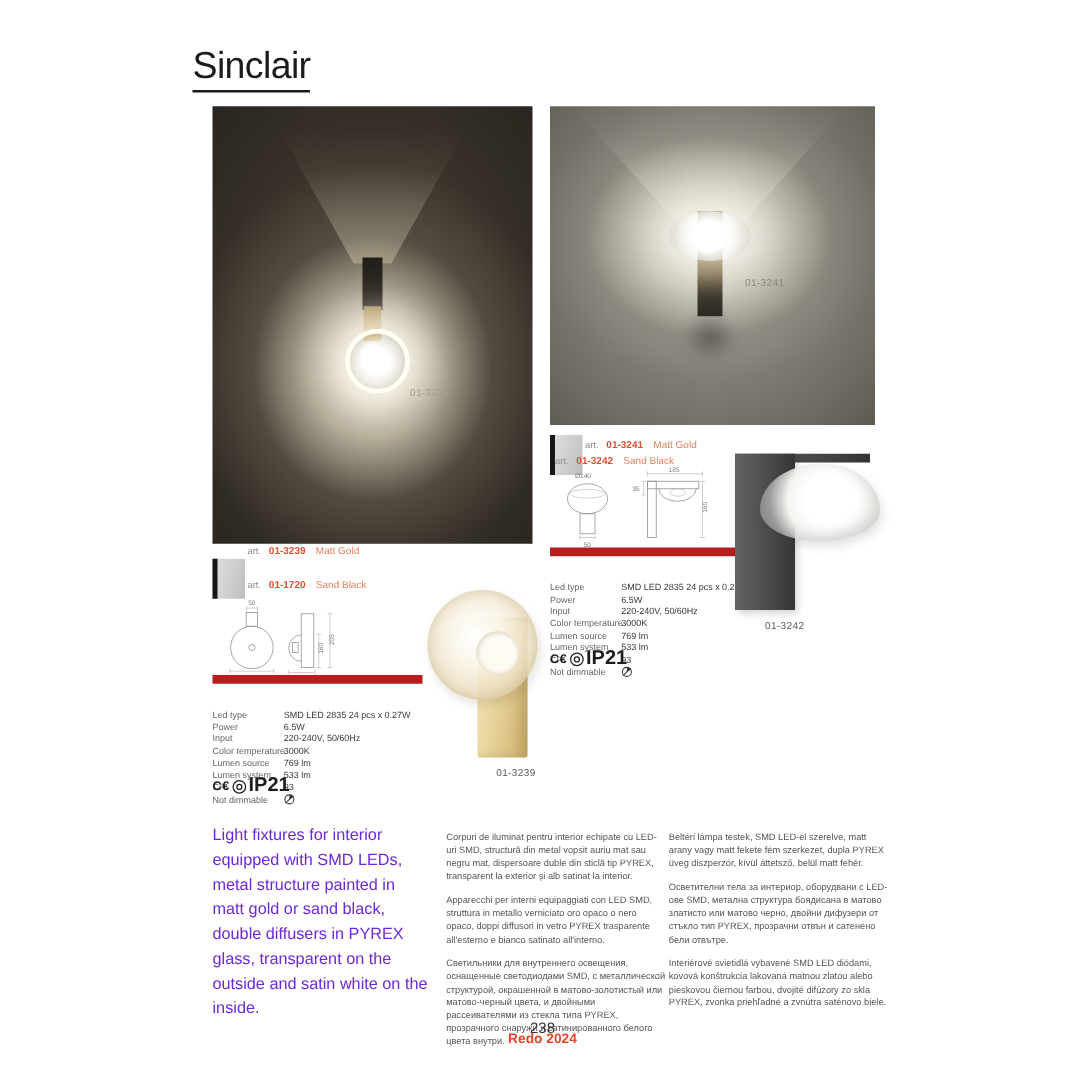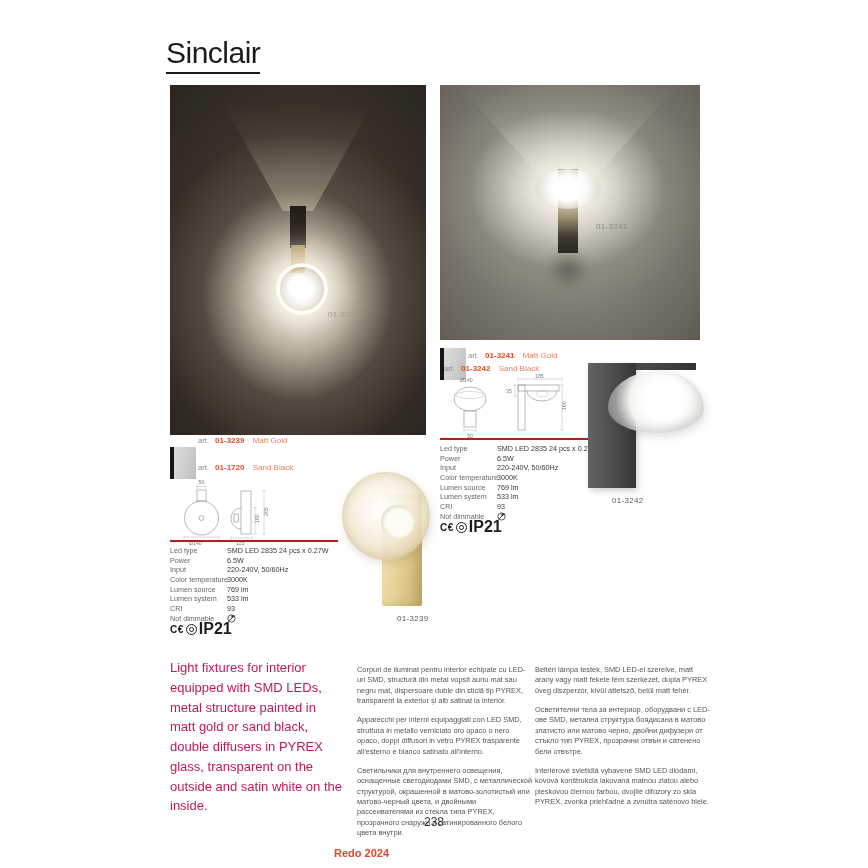--- a/index.html
+++ b/index.html
@@ -1,21 +1,21 @@
 <!DOCTYPE html>
 <html><head>
 <meta charset="utf-8">
 <style>
   html,body{margin:0;padding:0;background:#fff;}
   #page{position:relative;width:868px;height:868px;background:#ffffff;overflow:hidden;
         font-family:"Liberation Sans",sans-serif;color:#222;}
   .abs{position:absolute;}
 
   
-  .title{left:166px;top:38px;font-size:30px;color:#1b1b1b;letter-spacing:-0.5px;
+  .title{left:154px;top:38px;font-size:30px;color:#1b1b1b;letter-spacing:-0.5px;
          border-bottom:2px solid #1b1b1b;padding-bottom:4px;line-height:1;}
 
   
   .photo{overflow:hidden;}
   .photo1{left:170px;top:85px;width:256px;height:350px;
     background:
       radial-gradient(ellipse 150px 165px at 50% 60%, rgba(248,243,229,0.96) 0%, rgba(226,216,194,0.72) 34%, rgba(138,128,110,0.30) 64%, rgba(0,0,0,0) 100%),
       radial-gradient(ellipse at 50% 52%, #474035 0%, #39332a 55%, #2a2520 100%);}
   .photo2{left:440px;top:85px;width:260px;height:255px;
     background:
@@ -52,21 +52,21 @@
   .art-prefix{color:#8a8a8a;margin-right:4px;font-size:7.5px;margin-top:33px;}
   .art-code{color:#e24b2b;font-weight:bold;margin-right:6px;}
   .art-finish{color:#e57e5e;}
 
   
   .dims text{font-size:5.2px;fill:#7a7a7a;font-family:"Liberation Sans",sans-serif;}
   .dims .ln{stroke:#9a9a9a;stroke-width:0.7;fill:none;}
   .dims .thin{stroke:#b5b5b5;stroke-width:0.5;fill:none;}
 
   
-  .spec-table{width:168px;border-top:2px solid #b91c1c;padding-top:4px;}
+  .spec-table{width:168px;border-top:7px solid #b91c1c;padding-top:20px;}
   .spec-row{display:flex;height:9.7px;line-height:9.7px;font-size:7.2px;white-space:nowrap;}
   .spec-label{width:57px;flex:none;color:#666;}
   .spec-value{color:#383838;}
   .nd-icon{display:inline-block;margin-top:0.5px;}
 
   .certs{display:flex;align-items:center;gap:2px;}
   .ce-mark{font-size:10px;font-weight:bold;color:#1d1d1d;letter-spacing:0.5px;}
   .cert-circle{width:9px;height:9px;border:1px solid #1d1d1d;border-radius:50%;display:inline-block;
     position:relative;}
   .cert-circle:after{content:"";position:absolute;left:2px;top:2px;width:3px;height:3px;border:1px solid #1d1d1d;border-radius:50%;}
@@ -88,28 +88,28 @@
     background:linear-gradient(90deg,#5b5b5d,#424244 70%,#333335);}
   .render2-plate{left:588px;top:363px;width:48px;height:125px;
     background:linear-gradient(90deg,#646466 0%,#4c4c4e 55%,#353537 100%);
     box-shadow:2px 3px 6px rgba(0,0,0,0.18);}
   .render2-egg{left:608px;top:371px;width:96px;height:62px;
     border-radius:52% 48% 50% 50% / 60% 62% 40% 42%;
     background:radial-gradient(circle at 58% 46%,#ffffff 32%,#f4f3f0 52%,rgba(225,224,220,0.55) 74%,rgba(185,184,180,0.35) 100%);
     box-shadow:inset -4px -4px 10px rgba(120,120,118,0.25), 2px 4px 8px rgba(60,60,60,0.15);}
 
   
-  .desc-en{left:170px;top:658px;width:172px;font-size:13px;line-height:1.52;color:#be185d;}
+  .desc-en{left:170px;top:658px;width:172px;font-size:13px;line-height:1.52;color:#6d28d9;}
   .desc-col{width:176px;font-size:7.4px;line-height:1.4;color:#555;}
   .desc-col p{margin:0 0 9px 0;}
   .desc-col2{left:357px;top:665px;}
   .desc-col3{left:535px;top:665px;}
 
   
-  .footer-brand{left:334px;top:847px;width:200px;text-align:left;font-size:11px;font-weight:bold;color:#e8442a;}
+  .footer-brand{left:334px;top:825px;width:200px;text-align:center;font-size:11px;font-weight:bold;color:#e8442a;}
   .footer-page{left:334px;top:815px;width:200px;text-align:center;font-size:12px;color:#333;}
 </style>
 </head>
 <body>
 
 <div id="page">
 
   <div class="abs title">Sinclair</div>
 
   <div class="abs photo photo1">

